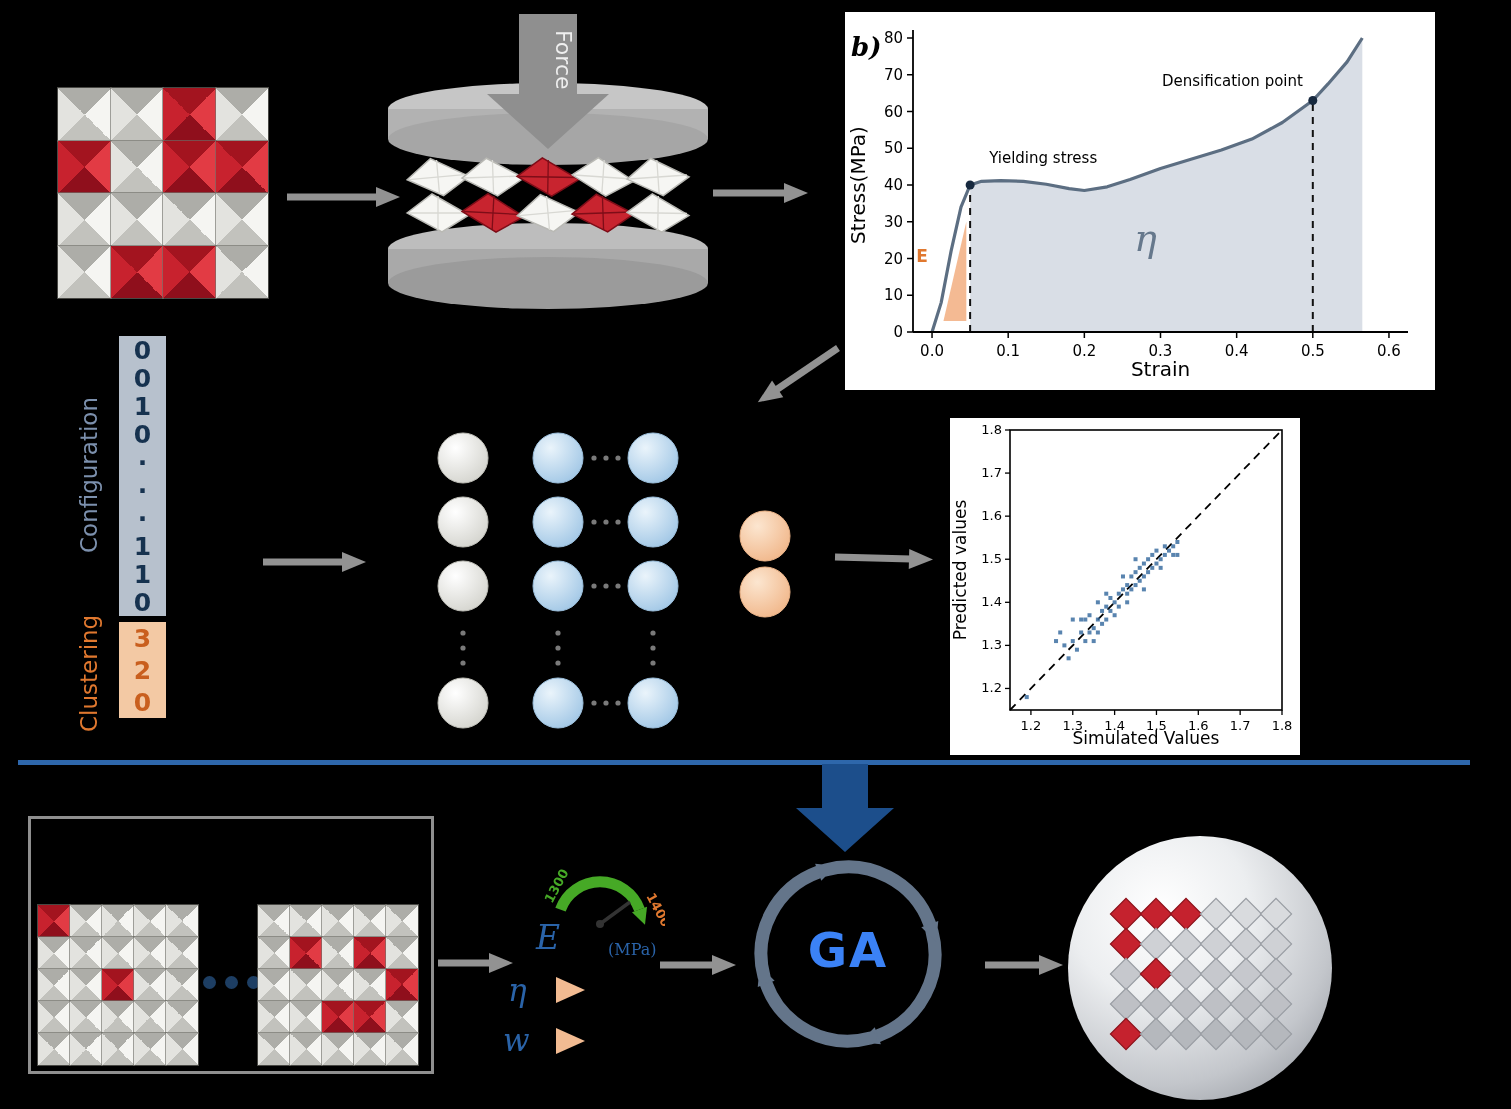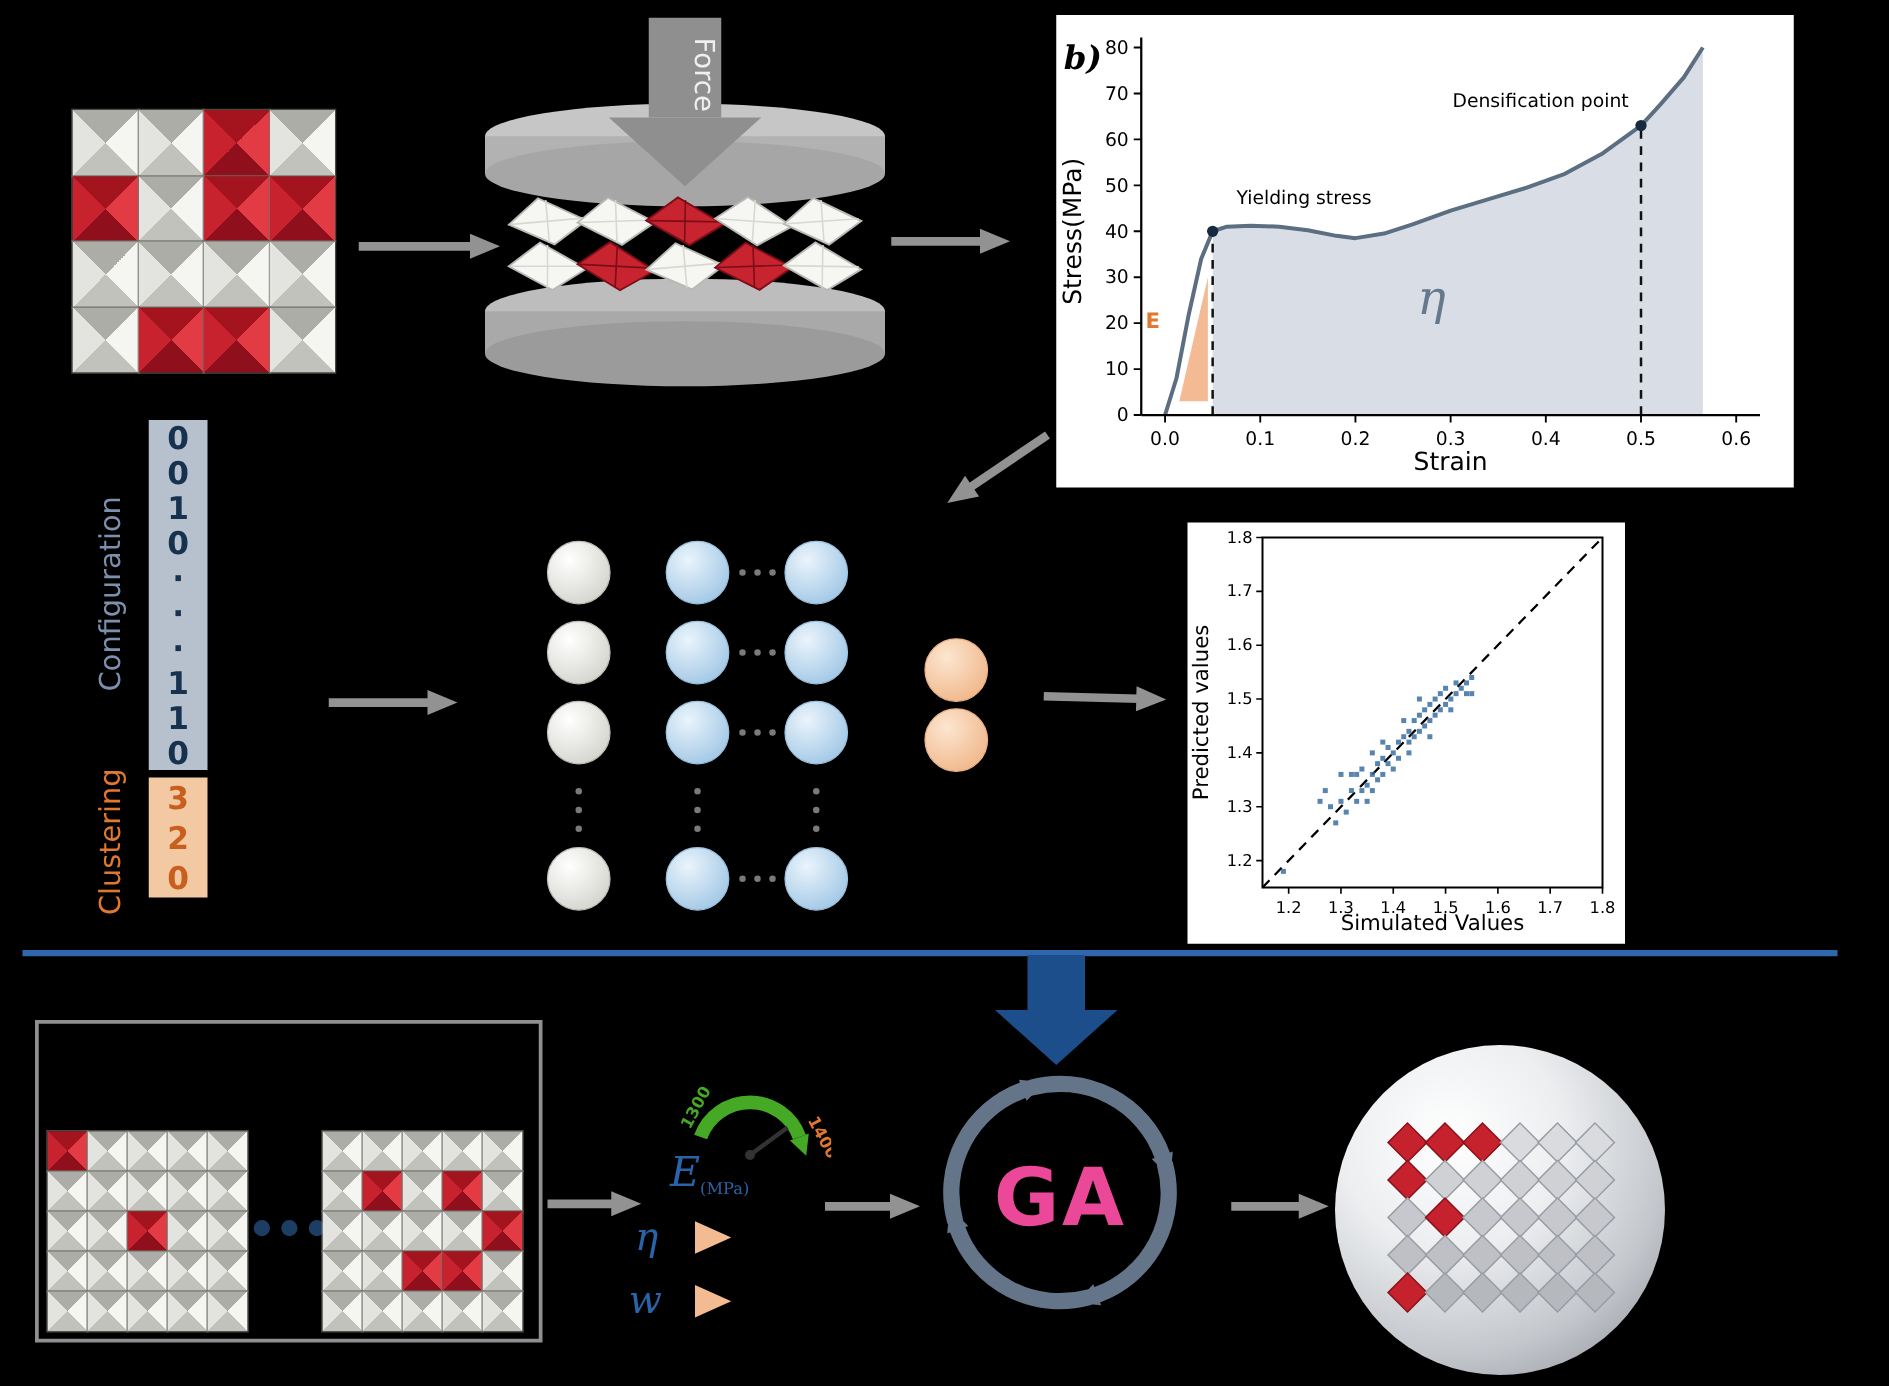--- a/index.html
+++ b/index.html
@@ -32,29 +32,29 @@
   #overlay{position:absolute;left:0;top:0;pointer-events:none;}
   .divider{position:absolute;left:18px;top:760px;width:1452px;height:5px;background:#2e67ab;}
   #bottomBox{position:absolute;left:28px;top:816px;width:400px;height:252px;border:3px solid #8f8f8f;}
   #latticeA{left:38px;top:905px;width:160px;height:160px;}
   #latticeB{left:258px;top:905px;width:160px;height:160px;}
   #midDots{position:absolute;left:203px;top:976px;display:flex;gap:9px;}
   #midDots .dot{width:13px;height:13px;border-radius:50%;background:#1d3e63;}
   #gauge{position:absolute;left:540px;top:846px;}
   .propLabel{position:absolute;color:#2a63a8;font-family:"DejaVu Serif",serif;font-style:italic;}
   #eLabel{left:536px;top:918px;font-size:33px;}
-  #eLabel .sub{font-size:13px;font-style:normal;vertical-align:-6px;}
+  #eLabel .sub{font-size:16px;font-style:normal;vertical-align:-6px;margin-left:48px;}
   #etaLabel{left:508px;top:972px;font-size:31px;}
   #wLabel{left:503px;top:1022px;font-size:31px;}
   .tri{position:absolute;width:0;height:0;border-top:13px solid transparent;
        border-bottom:13px solid transparent;border-left:29px solid #f2bb92;}
   #triEta{left:556px;top:977px;}
   #triW{left:556px;top:1028px;}
   #gaText{position:absolute;left:778px;top:922px;width:140px;text-align:center;
-          font-size:64px;font-weight:bold;color:#ec4899;letter-spacing:2px;}
+          font-size:48px;font-weight:bold;color:#3b82f6;letter-spacing:2px;}
   #gaArrows{position:absolute;left:728px;top:834px;}
   #sphere{position:absolute;left:1068px;top:836px;width:264px;height:264px;border-radius:50%;
           background:radial-gradient(circle at 35% 28%,#ffffff 0%,#eceef0 35%,#c3c6cb 68%,#868a92 100%);}
   #cube{position:absolute;left:0;top:0;}
 </style>
 </head>
 <body>
 
 <div id="canvas">
 

